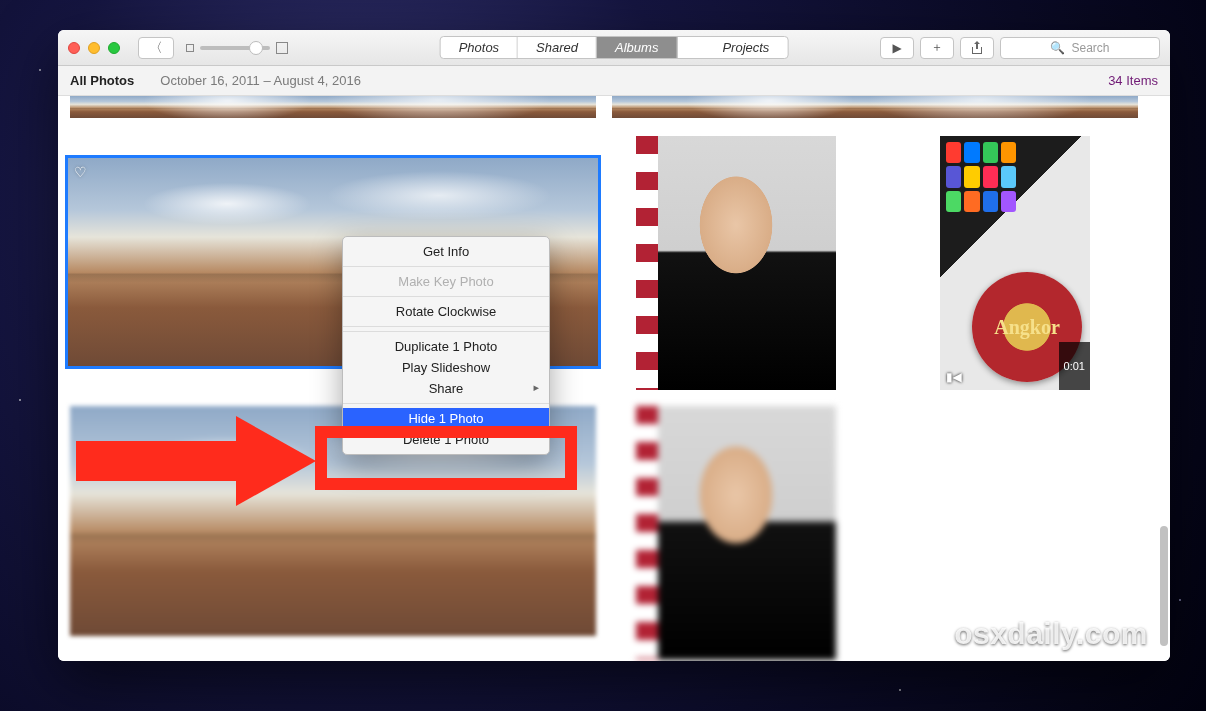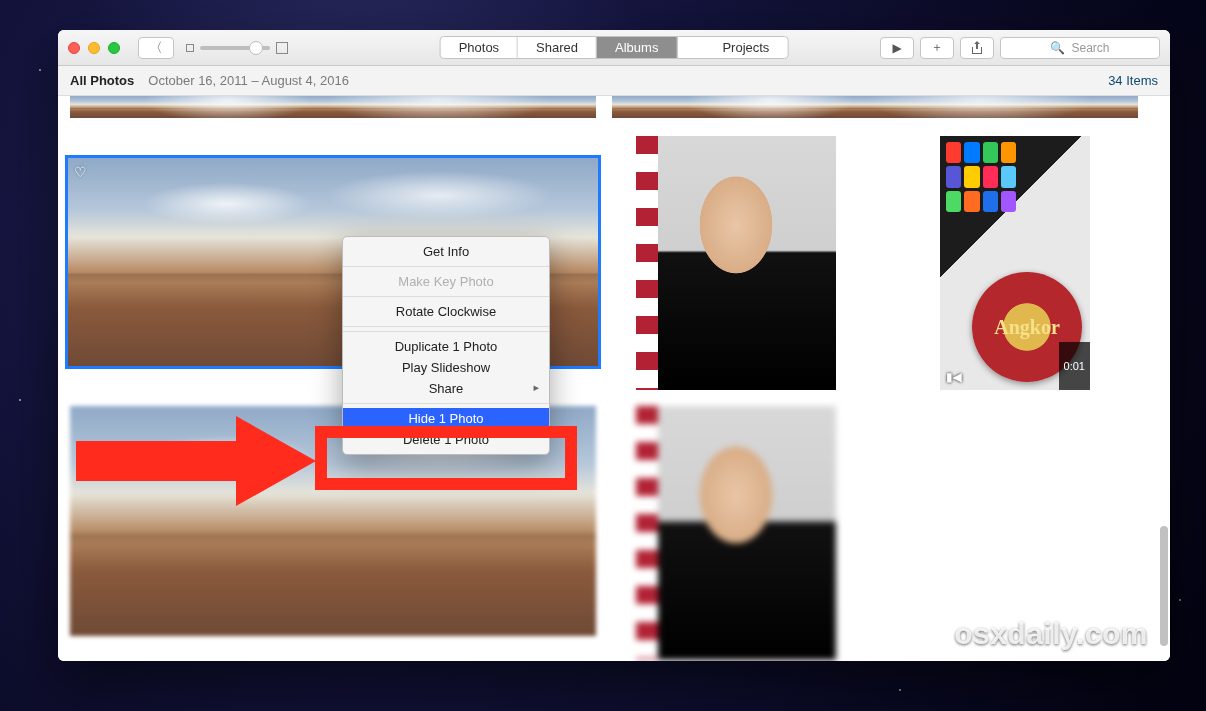--- a/index.html
+++ b/index.html
@@ -42,41 +42,41 @@
   .zoom-icon { width:12px; height:12px; border:1px solid #888; display:inline-block;}
   .zoom-icon.small{ width:8px;height:8px;}
   .slider { position:relative; width:70px; height:4px; background:#bdbdbd; border-radius:2px;}
   .slider .knob{ position:absolute; left:70%; top:-5px; width:14px;height:14px; background:#fff; border:1px solid #bbb; border-radius:50%;}
   .seg {
     position:absolute; left:50%; transform:translateX(-50%);
     display:flex; border:1px solid #c4c4c4; border-radius:4px; overflow:hidden; background:#fff;
   }
   .seg button{
     border:none; background:transparent; padding:3px 18px; font-size:13px; color:#333;
-    border-right:1px solid #d0d0d0; cursor:default;
+    border-right:1px solid #d0d0d0; cursor:default;font-style:italic;
   }
   .seg button:last-child{ border-right:none;padding-left:45px;}
   .seg button.active{ background:#8e8e8e; color:#fff;}
   .right-tools{ margin-left:auto; display:flex; gap:6px; align-items:center;}
   .tool-btn{
     width:34px; height:22px; border:1px solid #c4c4c4; border-radius:4px; background:#fff;
     display:flex; align-items:center; justify-content:center; color:#555; font-size:12px;
   }
   .search{
     width:160px; height:22px; border:1px solid #c4c4c4; border-radius:4px; background:#fff;
     display:flex; align-items:center; justify-content:center; gap:6px; color:#9a9a9a; font-size:12px;
   }
   
   .subhead{
     height:30px; background:#f3f3f3; border-bottom:1px solid #ddd;
-    display:flex; align-items:center; padding:0 12px; font-size:13px; color:#333;
+    display:flex; align-items:center; padding:0 12px; font-size:13px; color:#333;gap:12px;
   }
   .subhead .title{ font-weight:600; margin-right:14px; color:#222;}
   .subhead .range{ color:#7a7a7a;}
-  .subhead .count{ margin-left:auto; color:#0c4a6e;}
+  .subhead .count{ margin-left:auto; color:#701a75;}
   
   .content{ flex:1; background:#fff; position:relative; overflow:hidden;}
   .thumb{ position:absolute; background:#ccc; }
   
   .canyon{
     background: linear-gradient(to bottom,
       #8fa9c7 0%, #b5c7da 25%, #e6e4da 38%,
       #b78a63 55%, #8a5a3c 72%, #6f4a36 100%);
   }
   .canyon::after{

